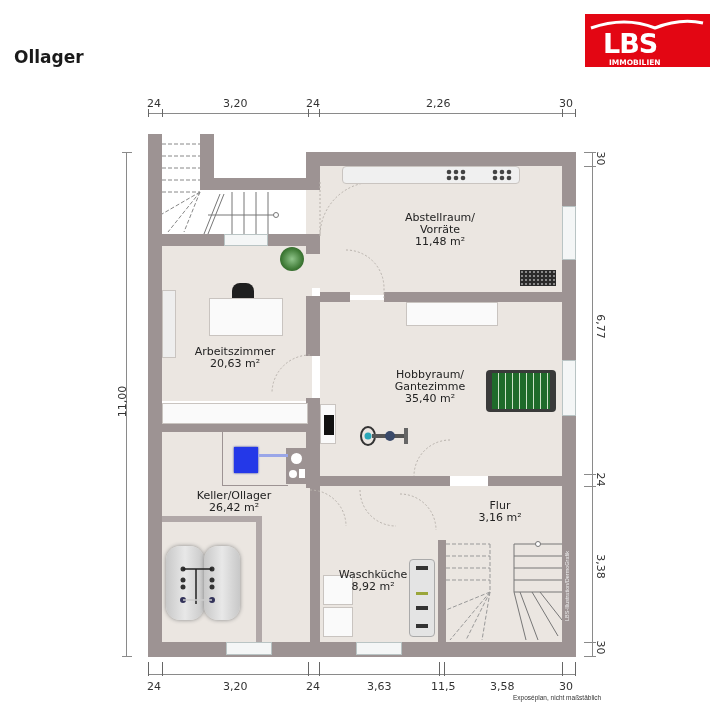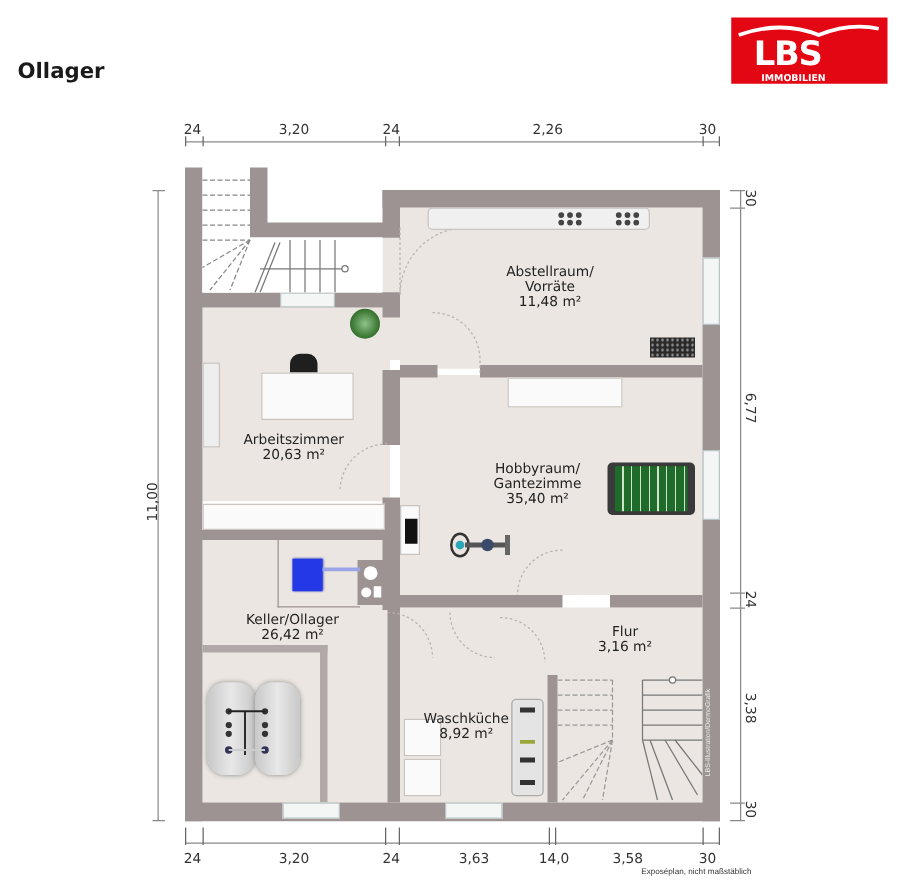--- a/index.html
+++ b/index.html
@@ -55,21 +55,21 @@
 <div class="abs tick" style="left:308px;top:662px;height:14px;"></div>
 <div class="abs tick" style="left:319px;top:662px;height:14px;"></div>
 <div class="abs tick" style="left:439px;top:662px;height:14px;"></div>
 <div class="abs tick" style="left:444px;top:662px;height:14px;"></div>
 <div class="abs tick" style="left:562px;top:662px;height:14px;"></div>
 <div class="abs tick" style="left:575px;top:662px;height:14px;"></div>
 <div class="abs dim" style="left:147px;top:680px;">24</div>
 <div class="abs dim" style="left:223px;top:680px;">3,20</div>
 <div class="abs dim" style="left:306px;top:680px;">24</div>
 <div class="abs dim" style="left:367px;top:680px;">3,63</div>
-<div class="abs dim" style="left:431px;top:680px;">14,0</div>
+<div class="abs dim" style="left:431px;top:680px;">11,5</div>
 <div class="abs dim" style="left:490px;top:680px;">3,58</div>
 <div class="abs dim" style="left:559px;top:680px;">30</div>
 <div class="abs note" style="left:513px;top:694px;">Exposéplan, nicht maßstäblich</div>
 
 <div class="abs dimline" style="left:126px;top:152px;width:1px;height:505px;"></div>
 <div class="abs dimline" style="left:122px;top:152px;width:10px;height:1px;"></div>
 <div class="abs dimline" style="left:122px;top:656px;width:10px;height:1px;"></div>
 <div class="abs dim vtext" style="left:102px;top:395px;width:40px;text-align:center;">11,00</div>
 
 <div class="abs dimline" style="left:592px;top:152px;width:1px;height:505px;"></div>

